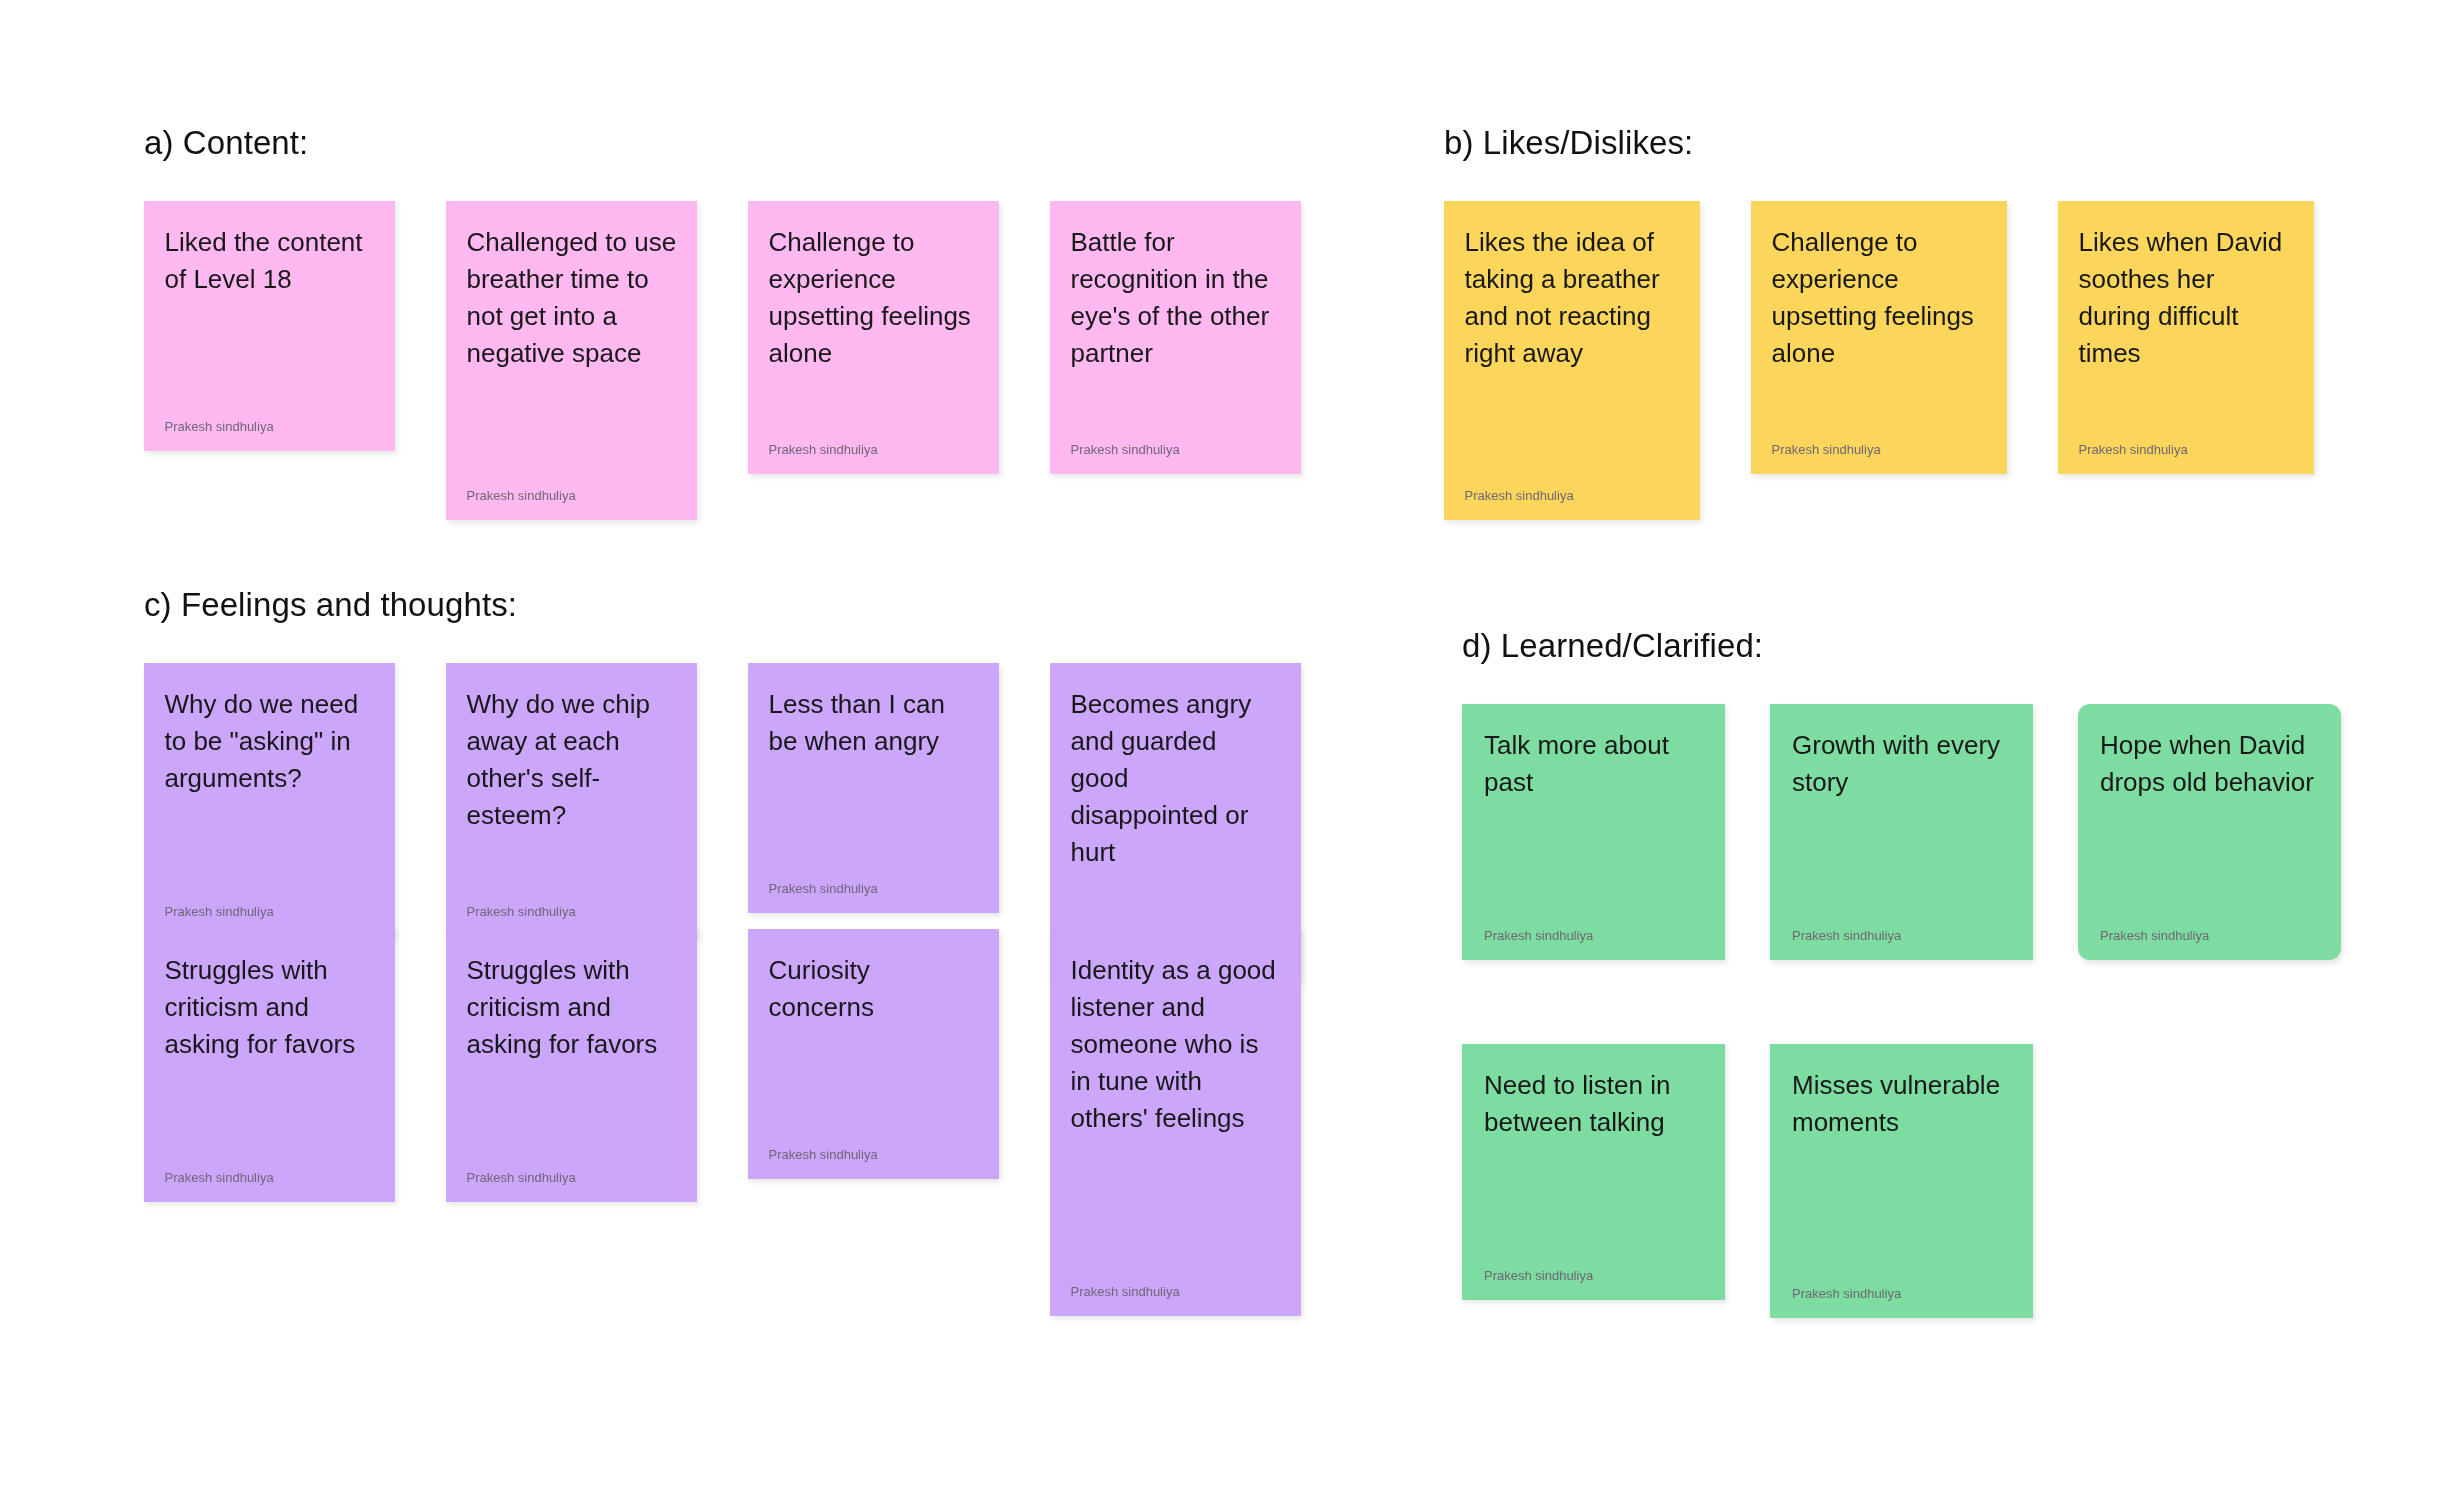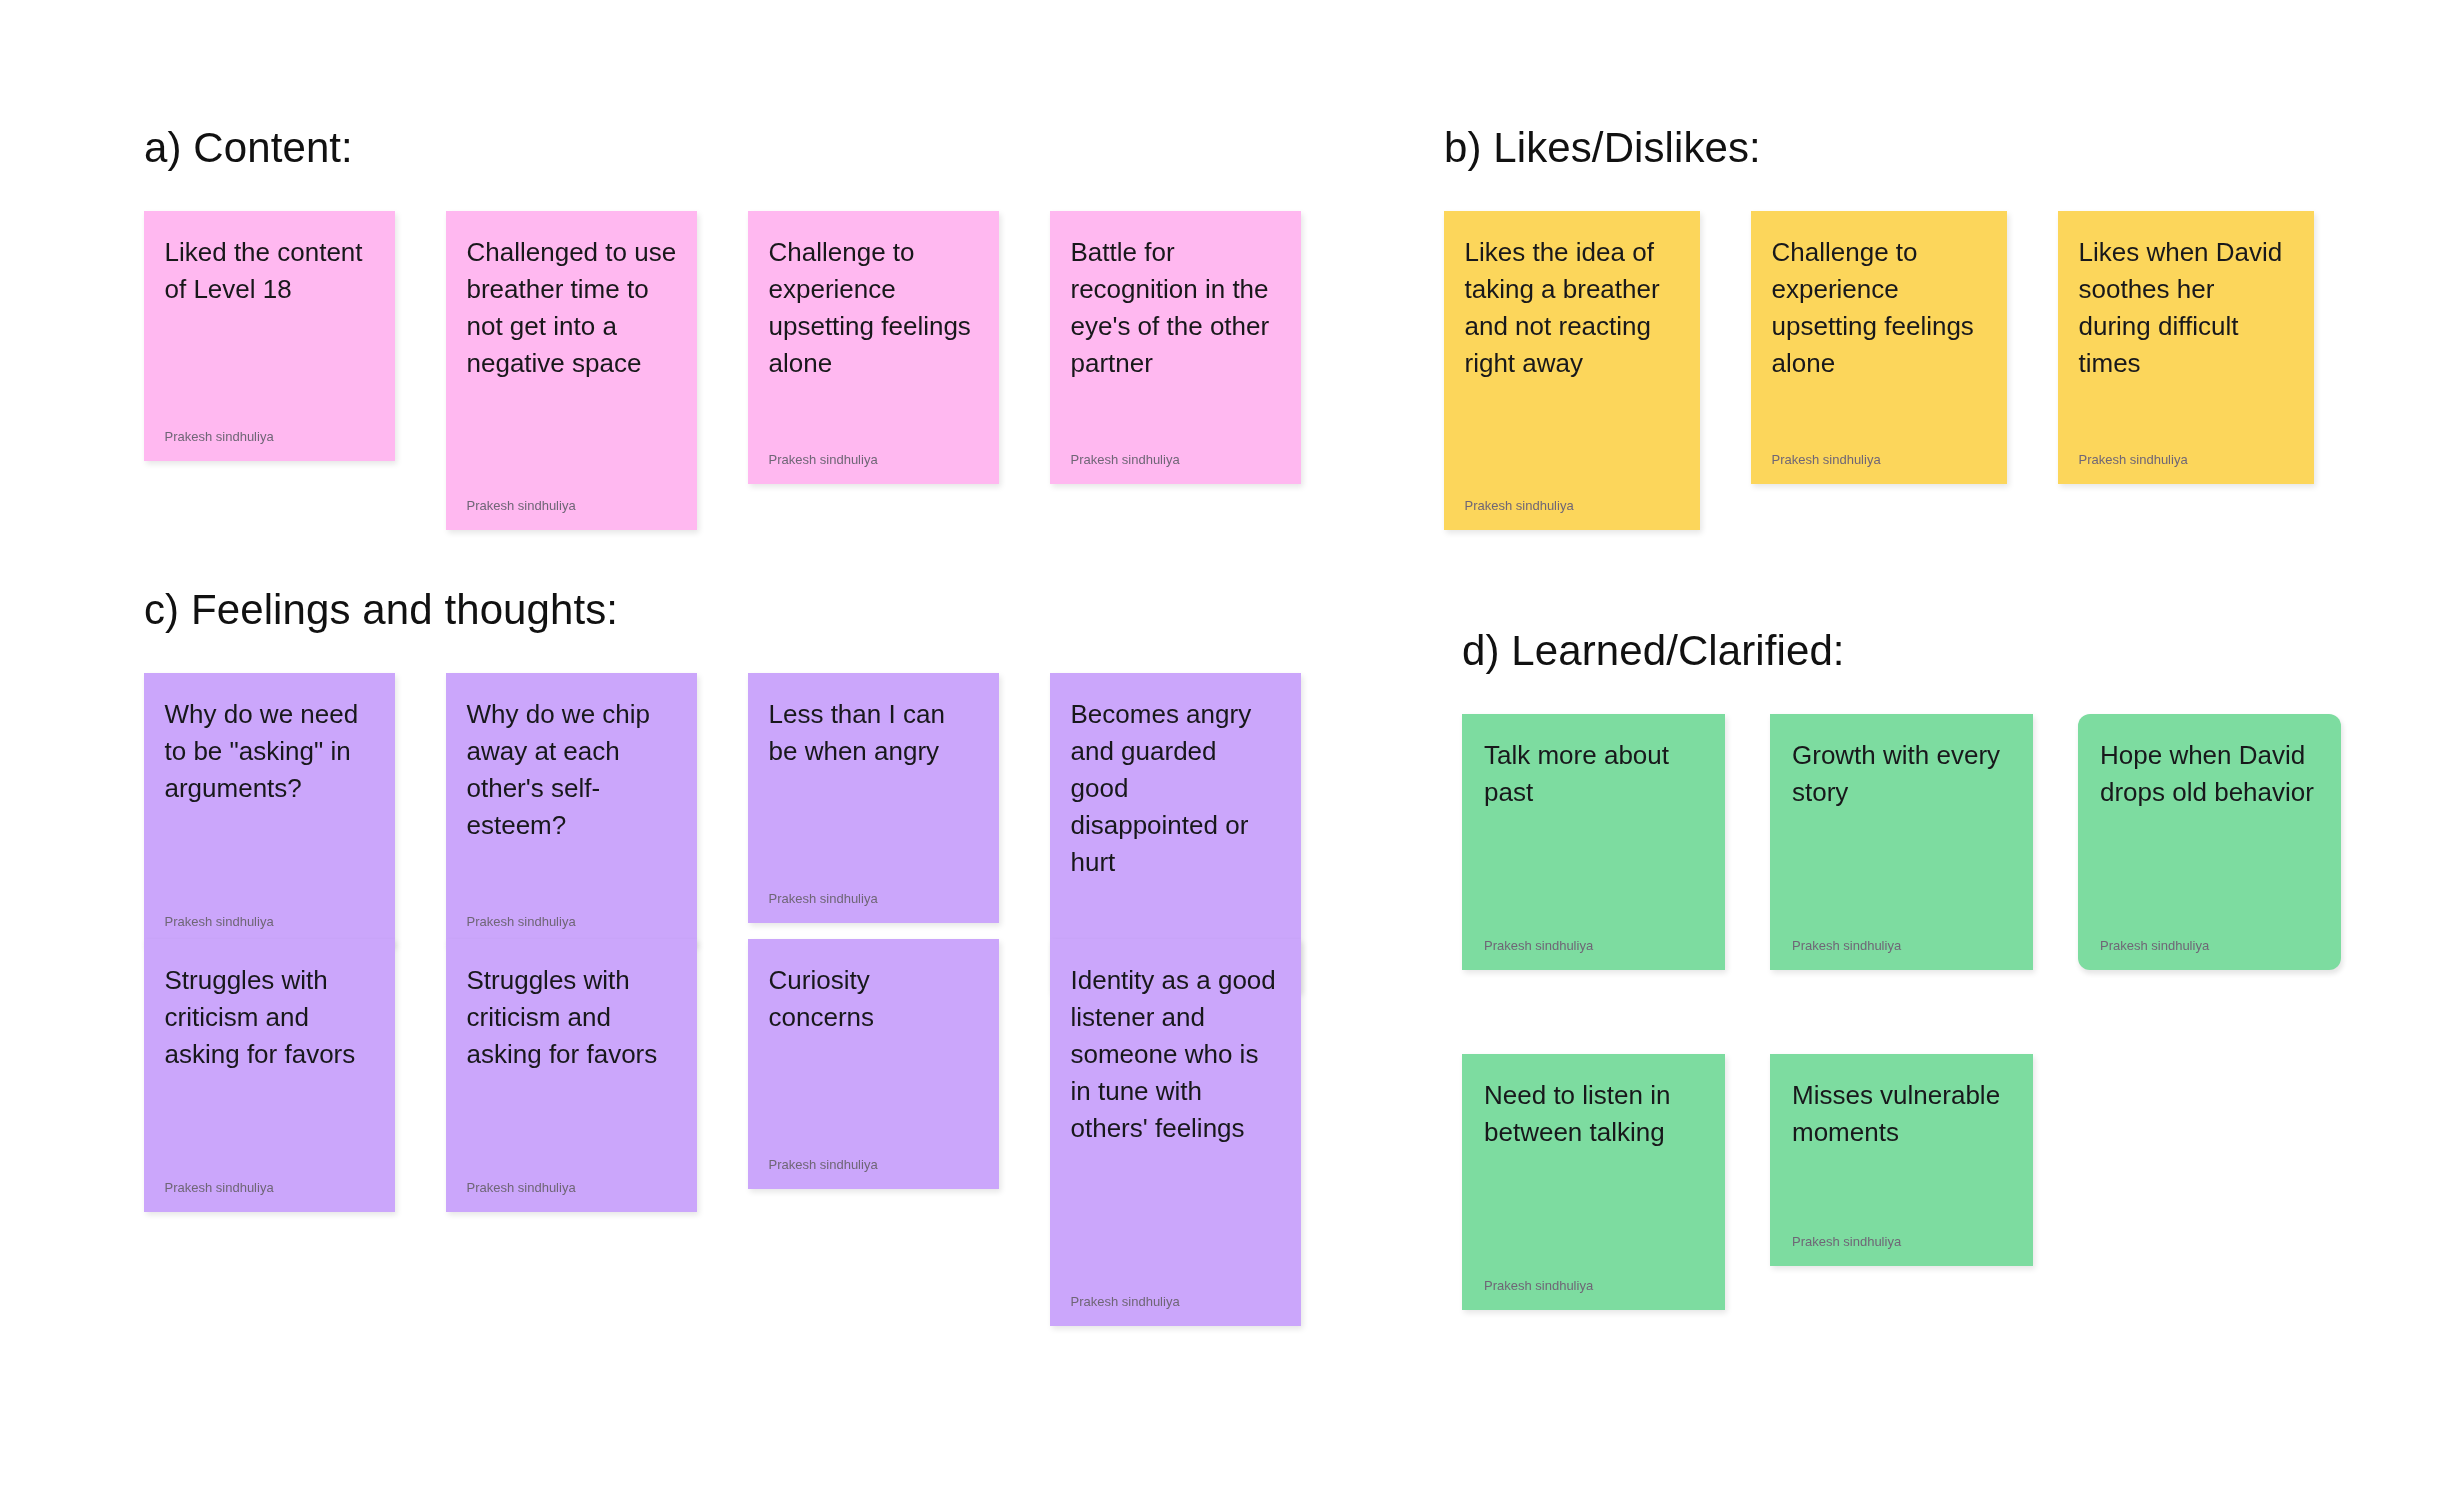--- a/index.html
+++ b/index.html
@@ -19,21 +19,21 @@
   .board {
     position: absolute;
     inset: 0;
   }
 
   .section {
     position: absolute;
   }
 
   .section-heading {
-    font-size: 42px;
+    font-size: 33px;
     font-weight: 400;
     color: #111111;
     letter-spacing: 0.1px;
     line-height: 1.1;
     white-space: nowrap;
     margin: 0 0 0 0;
   }
 
   .sticky {
     position: relative;
@@ -205,21 +205,21 @@
           <div class="sticky" style="background: rgb(125, 220, 160); height: 256px; left: 616px; border-radius: 12px;">
             <div class="sticky-text">Hope when David drops old behavior</div>
             <div class="sticky-author">Prakesh sindhuliya</div>
           </div>
         </div>
         <div class="row-abs" style="height: 256px; margin-top: 64px;">
           <div class="sticky" style="background: rgb(125, 220, 160); height: 256px; left: 0px;">
             <div class="sticky-text">Need to listen in between talking</div>
             <div class="sticky-author">Prakesh sindhuliya</div>
           </div>
-          <div class="sticky" style="background: rgb(125, 220, 160); height: 212px; left: 308px;">
+          <div class="sticky" style="background: rgb(125, 220, 160); height: 274px; left: 308px;">
             <div class="sticky-text">Misses vulnerable moments</div>
             <div class="sticky-author">Prakesh sindhuliya</div>
           </div>
         </div>
       </div>
   </div>
 
 </div>
 
 

